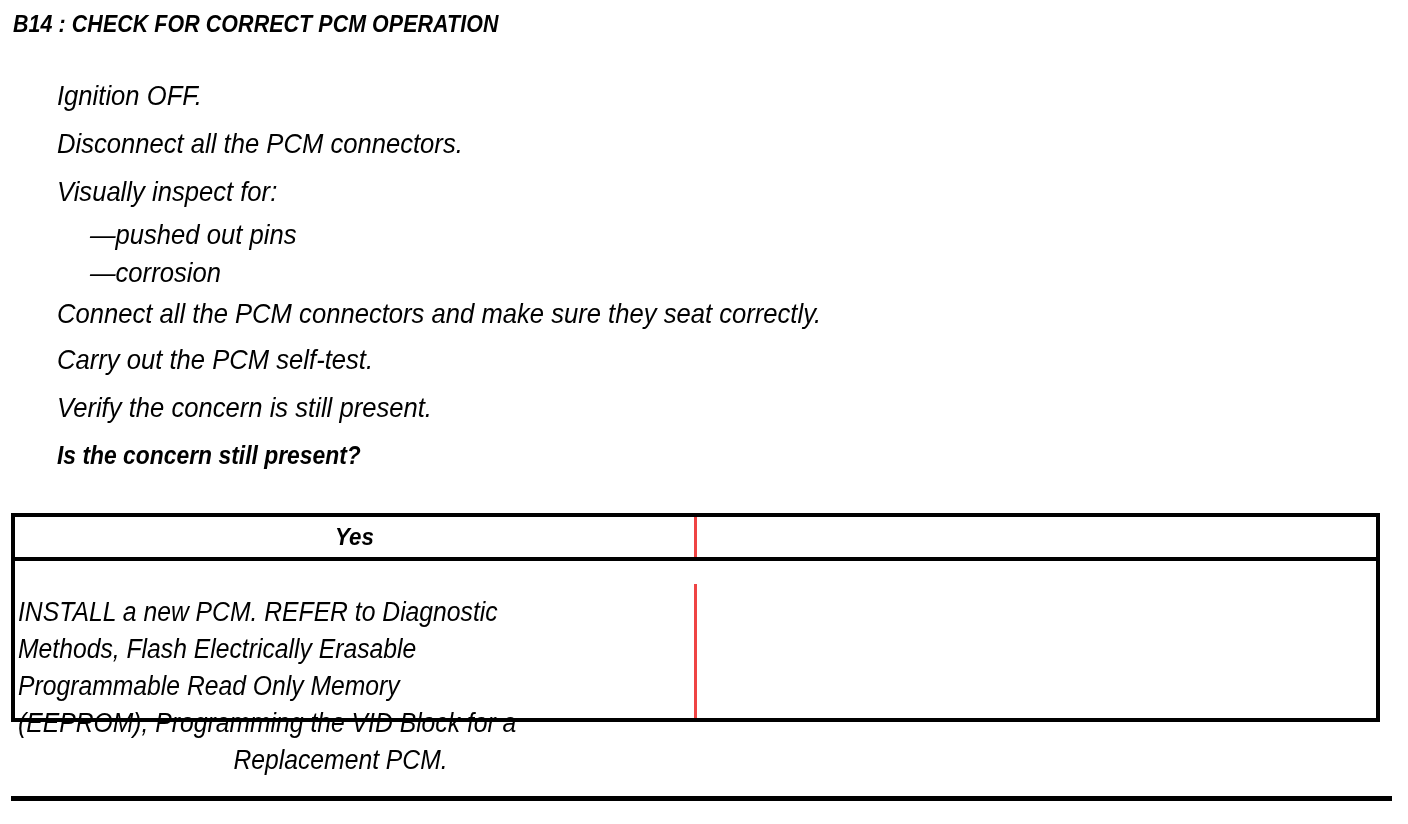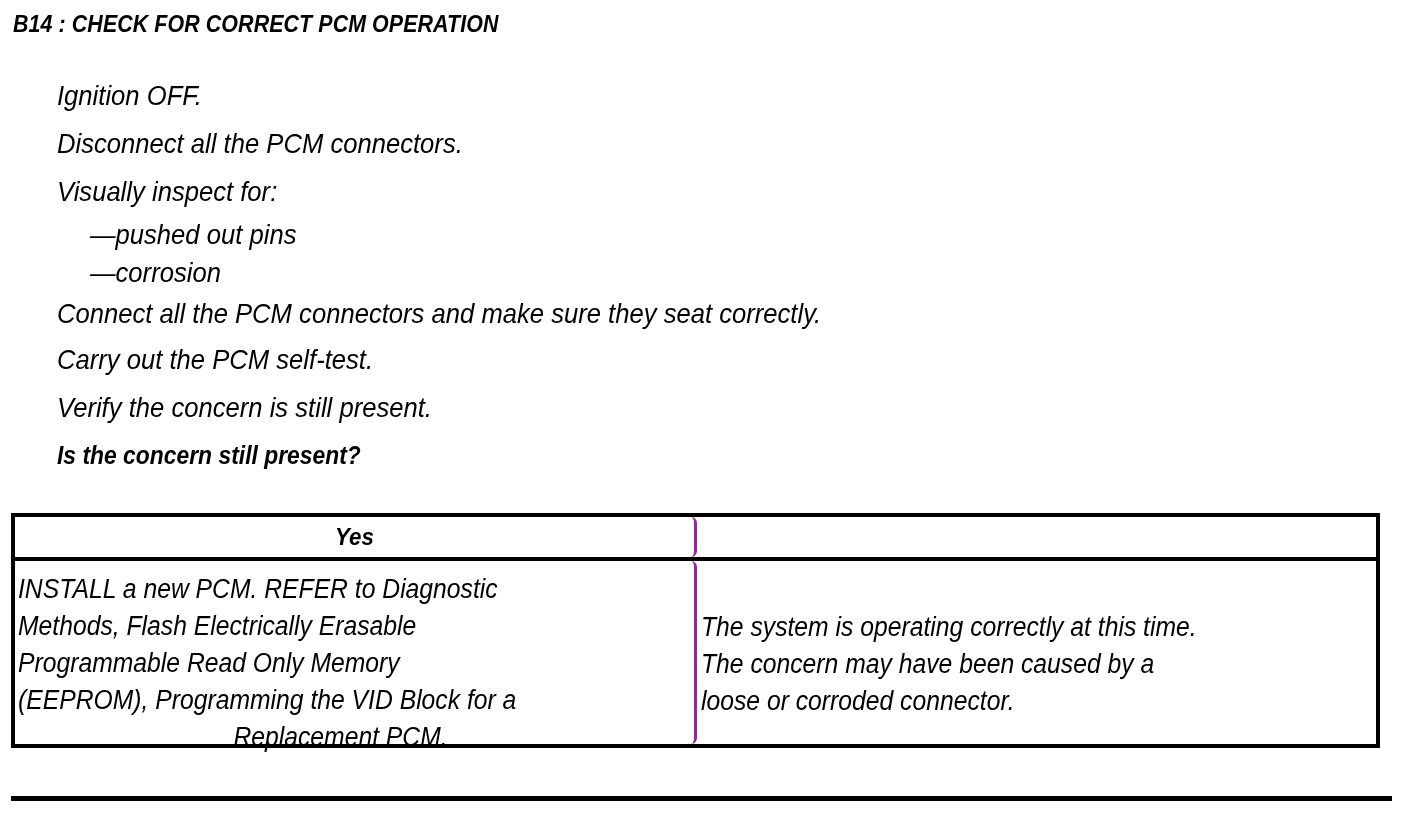--- a/index.html
+++ b/index.html
@@ -80,28 +80,28 @@
   }
   .dt-row {
     display: flex;
     width: 100%;
   }
   .dt-head-row {
     border-bottom: 4px solid #000;
     height: 40px;
   }
   .dt-body-row {
-    height: 183px;
+    height: 134px;
+    margin-top: 23px;
   }
   .dt-cell-left {
     width: 682px;
     box-sizing: border-box;
-    border-right: 3px solid #a21caf;
+    border-right: 3px solid #ef4444;
     position: relative;
-    border-radius: 6px;
   }
   .dt-cell-right {
     flex: 1;
     box-sizing: border-box;
     position: relative;
   }
   .dt-head-text {
     text-align: center;
     font-size: 24px;
     font-weight: bold;
@@ -176,26 +176,19 @@
       <div class="dt-cell-left">
         <div class="cell-text yes-text">
           <span>INSTALL a new PCM. REFER to Diagnostic</span><br>
           <span>Methods, Flash Electrically Erasable</span><br>
           <span>Programmable Read Only Memory</span><br>
           <span>(EEPROM), Programming the VID Block for a</span>
           <span class="last">Replacement PCM.</span>
         </div>
       </div>
 
-      <div class="dt-cell-right">
-        <div class="cell-text no-text">
-          <span>The system is operating correctly at this time.</span><br>
-          <span>The concern may have been caused by a</span><br>
-          <span>loose or corroded connector.</span>
-        </div>
-      </div>
 
     </div>
   </div>
 
   <div class="bottom-rule"></div>
 
 </div>
 
 </body></html>

